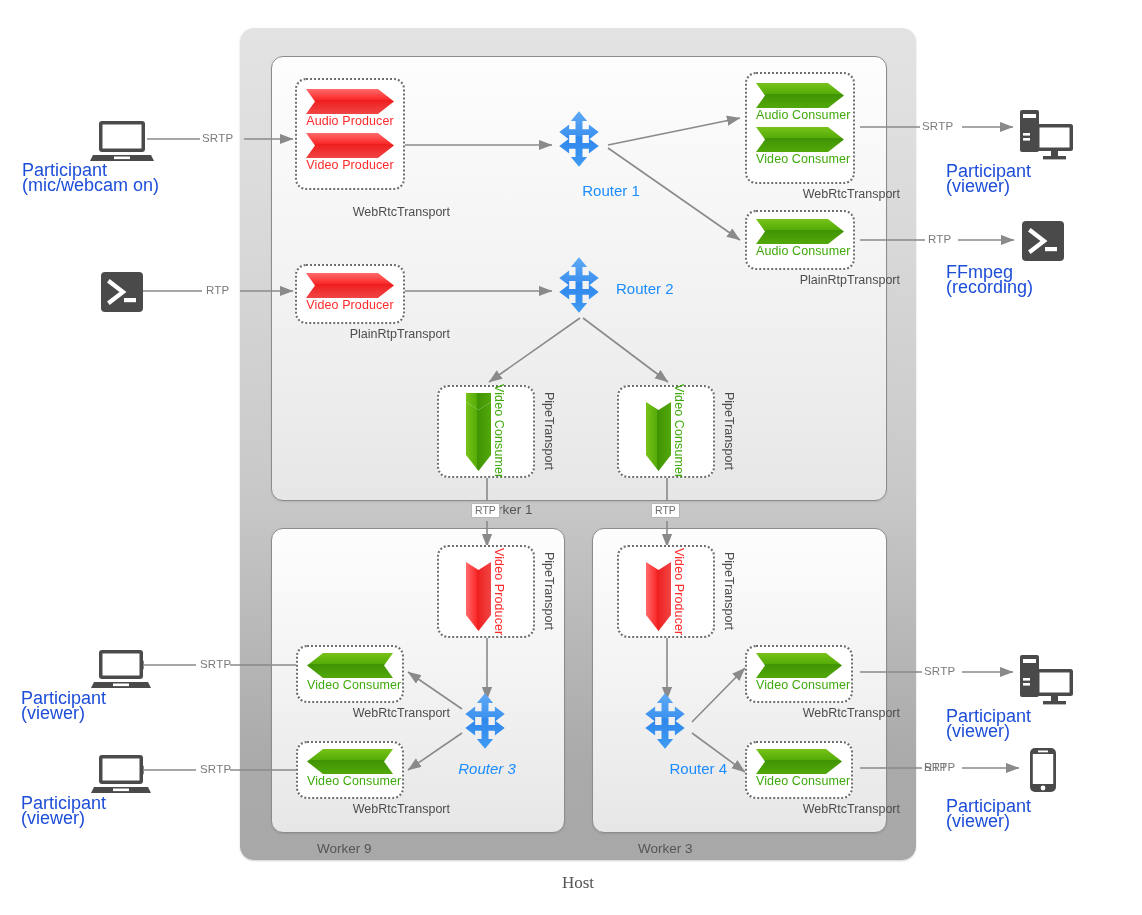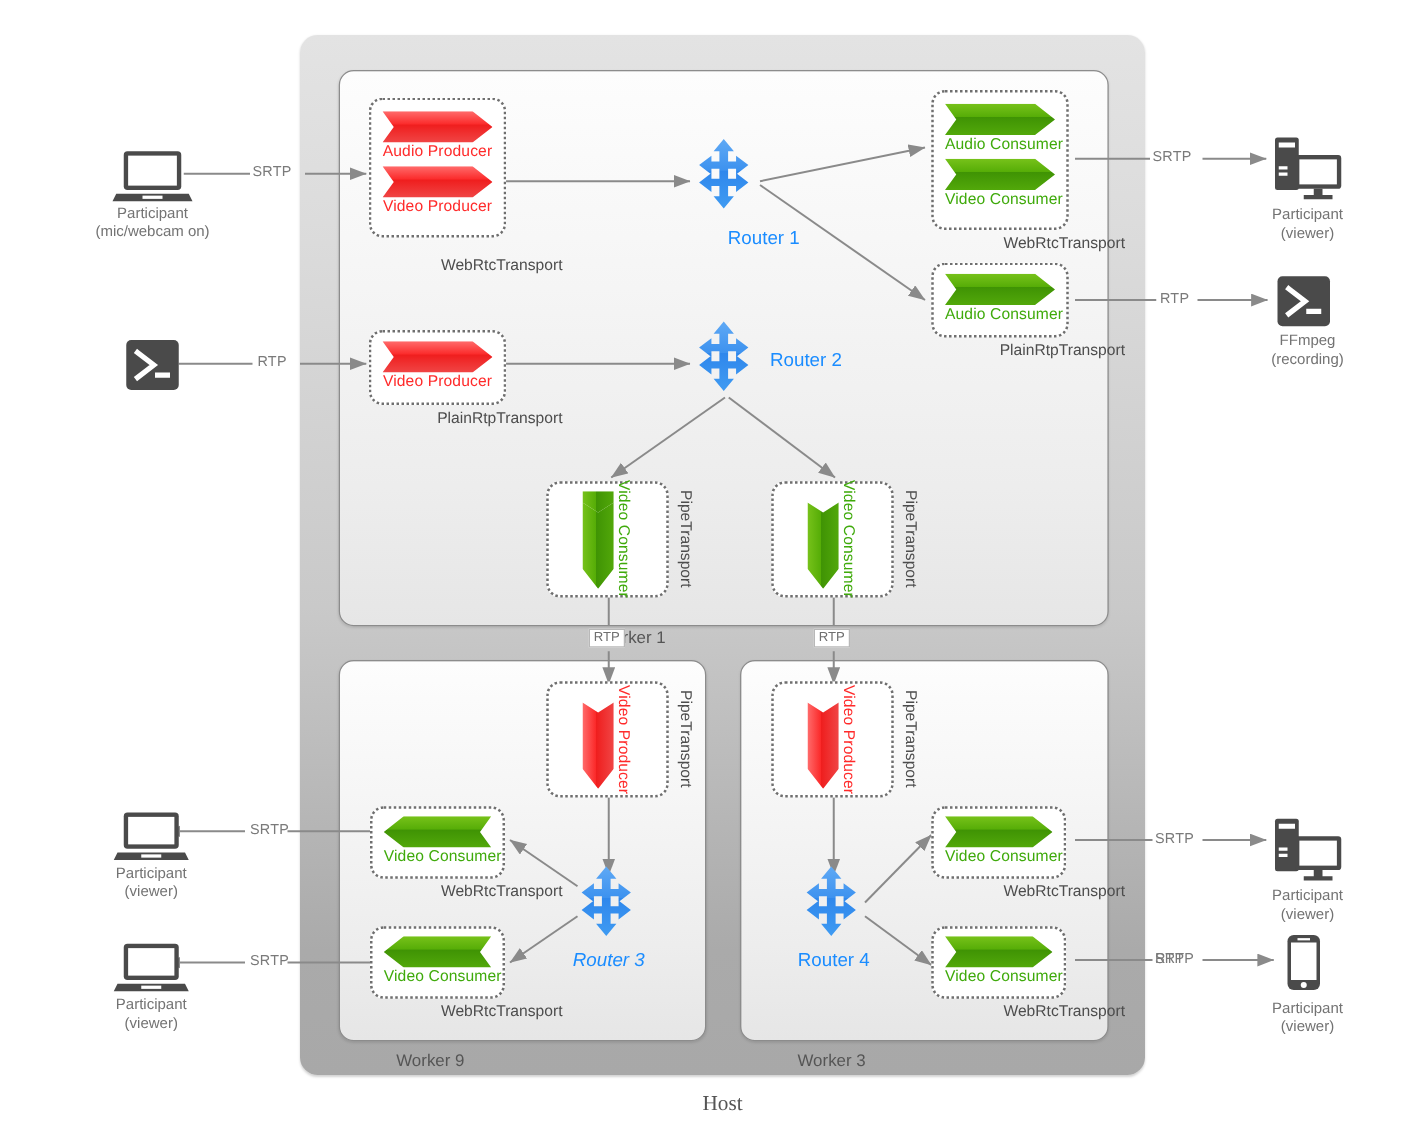--- a/index.html
+++ b/index.html
@@ -61,21 +61,21 @@
   .vtext.red{color:#ff2a2a;}
   .vtext.green{color:#3faa0b;}
 
   
   .router-label{
     font-size:15px;color:#1a8cff;white-space:nowrap;
   }
 
   
   .device-label{
-    font-size:12px;color:#737373;text-align:center;line-height:15px;white-space:nowrap;
+    font-size:18px;color:#1d4ed8;line-height:15px;white-space:nowrap;
   }
 
   
   .proto{
     font-size:11.5px;color:#7a7a7a;background:transparent;white-space:nowrap;
     letter-spacing:.2px;
   }
   .proto-badge{
     font-size:10.5px;color:#6f6f6f;background:#fff;border:1px solid #b8b8b8;
     padding:0px 3px;white-space:nowrap;line-height:13px;
@@ -396,21 +396,21 @@
         <path d="M0,0 L70,0 L86,12.5 L70,25 L0,25 L9,12.5 z" fill="url(#gGreen)"></path>
       </svg>
       <div class="chev-text green">Video Consumer</div>
     </div>
   </div>
   <div class="abs transport-label" style="left:700px;top:802px;width:200px;">WebRtcTransport</div>
 
   <div class="abs router-label" style="left:551px;top:182px;width:120px;text-align:center;">Router 1</div>
   <div class="abs router-label" style="left:616px;top:280px;">Router 2</div>
   <div class="abs router-label" style="left:427px;top:760px;width:120px;text-align:center;font-style:italic;">Router 3</div>
-  <div class="abs router-label" style="left:607px;top:760px;width:120px;text-align:center;">Router 4</div>
+  <div class="abs router-label" style="left:607px;top:760px;width:120px;text-align:right;">Router 4</div>
 
   <div class="abs worker-label" style="left:478px;top:502px;">Worker 1</div>
   <div class="abs worker-label" style="left:317px;top:841px;">Worker 9</div>
   <div class="abs worker-label" style="left:638px;top:841px;">Worker 3</div>
   <div class="abs host-label" style="left:478px;top:873px;">Host</div>
 
   <div class="abs proto" style="left:202px;top:132px;">SRTP</div>
   <div class="abs proto" style="left:206px;top:284px;">RTP</div>
   <div class="abs proto" style="left:922px;top:120px;">SRTP</div>
   <div class="abs proto" style="left:928px;top:233px;">RTP</div>

